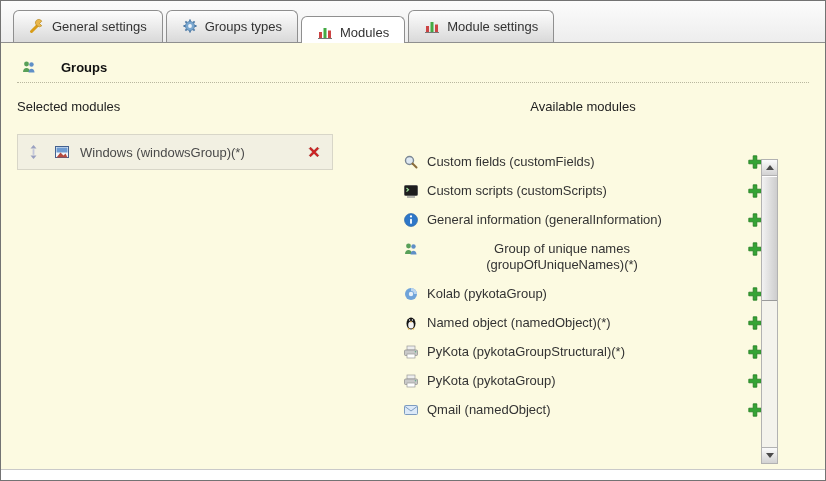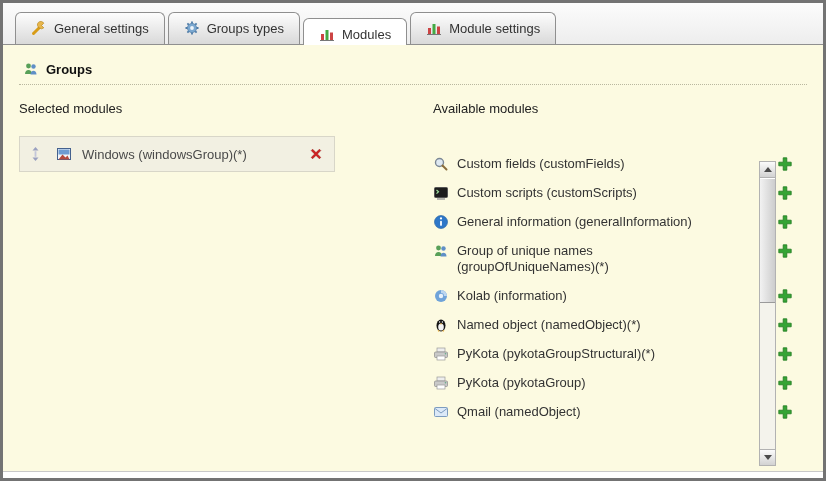--- a/index.html
+++ b/index.html
@@ -1,30 +1,30 @@
 <!DOCTYPE html>
 <html><head>
 <meta charset="utf-8">
 <style>
   * { box-sizing: border-box; }
   body { margin:0; font-family:"Liberation Sans", sans-serif; background:#fff; }
-  .screen { width:826px; height:481px; position:relative; background:#fff; overflow:hidden; border:3px solid #737373; }
+  .screen { width:826px; height:481px; position:relative; background:#fff; overflow:hidden; border:1px solid #737373; }
 
   
   .tabstrip { height:42px; background:linear-gradient(#fcfcfc,#ededed); border-bottom:1px solid #8f8f8f; display:flex; align-items:flex-end; padding-left:12px; gap:3px; }
   .tab { display:flex; align-items:center; gap:7px; padding:7px 15px 8px; border:1px solid #8f8f8f; border-bottom:none; border-radius:6px 6px 0 0; background:linear-gradient(#fdfdfd,#d9d9d9); font-size:13px; color:#333; cursor:pointer; position:relative; white-space:nowrap; }
   .tab.active { background:#fff; margin-bottom:-1px; padding-bottom:3px; z-index:2; font-weight:normal; }
 
   
   .panel { height:427px; background:#fcfae1; border-bottom:1px solid #c9c9c9; position:relative; }
-  .section-head { display:flex; align-items:center; gap:7px; margin:0 16px; padding:16px 4px 7px; border-bottom:1px dotted #b9b79f; font-size:13px; font-weight:bold; color:#111; }
-
-  .cols { display:flex; margin:16px 16px 0;gap:28px; }
+  .section-head { display:flex; align-items:center; gap:24px; margin:0 16px; padding:16px 4px 7px; border-bottom:1px dotted #b9b79f; font-size:13px; font-weight:bold; color:#111; }
+
+  .cols { display:flex; margin:16px 16px 0; }
   .col-left { width:362px; }
-  .col-right { width:360px; margin-left:24px; }
+  .col-right { width:360px; margin-left:24px;text-align:center; }
   .col-head { font-size:13px; color:#222; margin-bottom:20px; }
 
   .selected-box { width:316px; background:#f2f0e2; border:1px solid #d8d6c8; display:flex; align-items:center; gap:10px; padding:9px 10px; }
   .selected-label { font-size:13px; color:#4a4a4a; flex:1; }
   .icon-btn { background:none; border:none; padding:0; cursor:pointer; line-height:0; }
 
   .avail-list { display:flex; flex-direction:column; gap:13px;margin-top:40px; }
   .avail-row { display:flex; align-items:flex-start; gap:8px; }
   .avail-label { font-size:13px; color:#333; line-height:16px; max-width:270px; }
   .add-btn { margin-left:auto; }
@@ -204,21 +204,21 @@
           </div>
 
           <div class="avail-row">
             <span class="micon">
               <svg width="16" height="16" viewBox="0 0 16 16">
                   <circle cx="8" cy="8" r="6" fill="#6fa3d9"></circle>
                   <path d="M8 2a6 6 0 0 1 6 6h-3a3 3 0 0 0-3-3z" fill="#bcd6ef"></path>
                   <circle cx="8" cy="8" r="2.2" fill="#e8f1fa"></circle>
                 </svg>
             </span>
-            <span class="avail-label">Kolab (information)</span>
+            <span class="avail-label">Kolab (pykotaGroup)</span>
             <button class="icon-btn add-btn"><span><svg width="16" height="16" viewBox="0 0 16 16">
                     <path d="M6.2 1.8h3.6v4.4h4.4v3.6H9.8v4.4H6.2V9.8H1.8V6.2h4.4z" fill="#35a435" stroke="#1f7a1f" stroke-width="0.8"></path>
                   </svg></span></button>
           </div>
 
           <div class="avail-row">
             <span class="micon">
               <svg width="16" height="16" viewBox="0 0 16 16">
                   <ellipse cx="8" cy="8.5" rx="4.5" ry="6" fill="#141414"></ellipse>
                   <ellipse cx="8" cy="10" rx="2.8" ry="3.6" fill="#f4f4f4"></ellipse>

